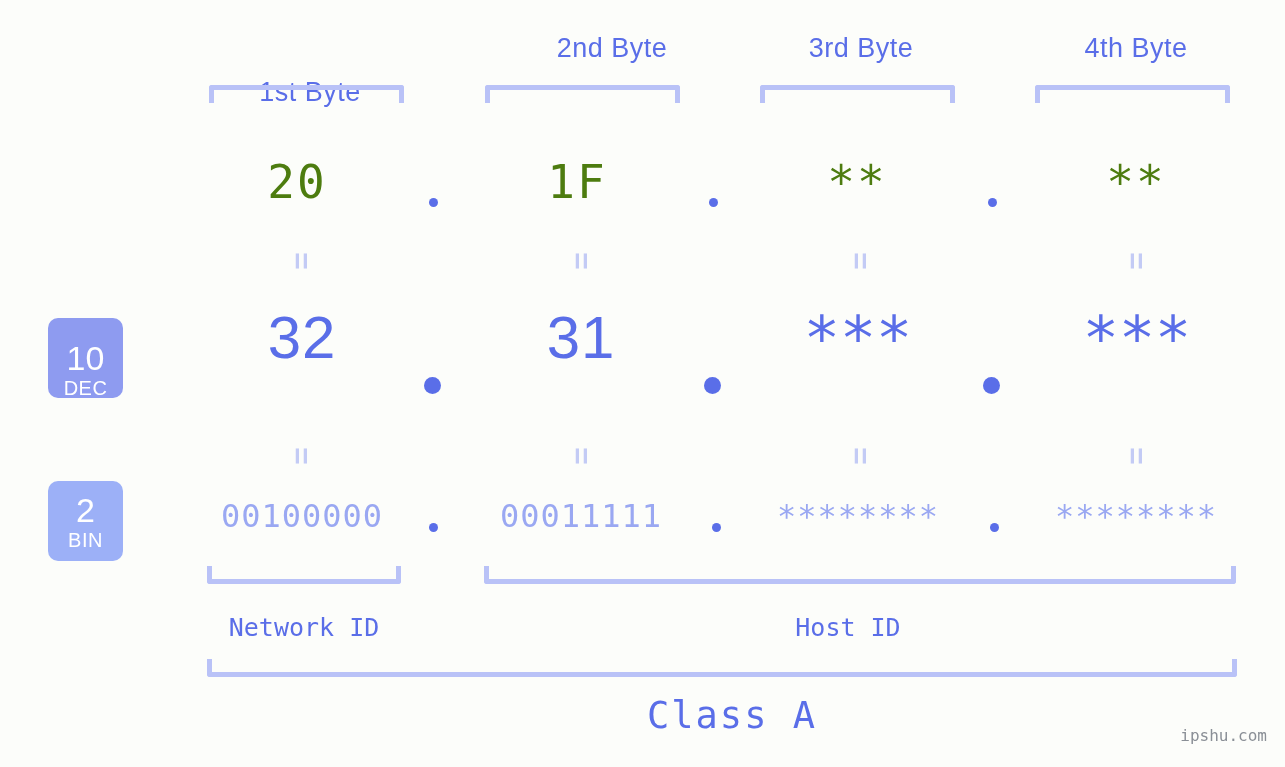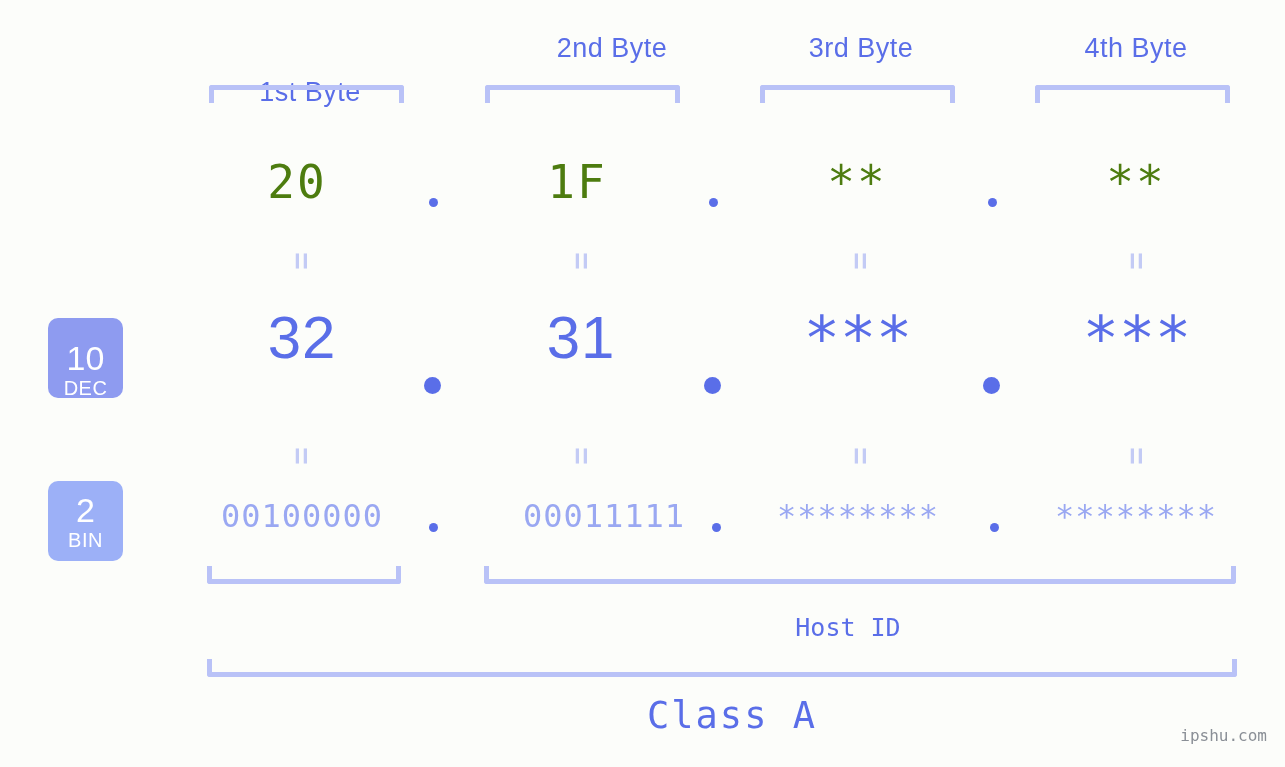--- a/index.html
+++ b/index.html
@@ -214,32 +214,33 @@
     <div class="dot big" style="left:983px; top:377px;"></div>
   </div>
 
   <div class="eq" style="left:288px; top:441px;">=</div>
   <div class="eq" style="left:568px; top:441px;">=</div>
   <div class="eq" style="left:847px; top:441px;">=</div>
   <div class="eq" style="left:1123px; top:441px;">=</div>
 
   <div class="bin-row">
     <div class="cell" style="left:182px;">00100000</div>
-    <div class="cell" style="left:484px;">00011111</div>
+    <div class="cell" style="left:461px;">00011111</div>
     <div class="cell" style="left:738px;">********</div>
     <div class="cell" style="left:1016px;">********</div>
 
     <div class="dot small" style="left:429px; top:523px;"></div>
     <div class="dot small" style="left:712px; top:523px;"></div>
     <div class="dot small" style="left:990px; top:523px;"></div>
   </div>
 
   <div class="bracket-up" style="left:207px; top:566px; width:194px;"></div>
   <div class="bracket-up" style="left:484px; top:566px; width:752px;"></div>
 
+  <div class="caption idcap" style="left:204px; top:613px; width:200px;">Network ID</div>
   <div class="caption idcap" style="left:748px; top:613px; width:200px;">Host ID</div>
 
   <div class="bracket-up" style="left:207px; top:659px; width:1030px;"></div>
   <div class="caption classcap" style="left:572px; top:694px; width:320px;">Class A</div>
 
   <div class="watermark">ipshu.com</div>
 
 </div>
 
 </body></html>

